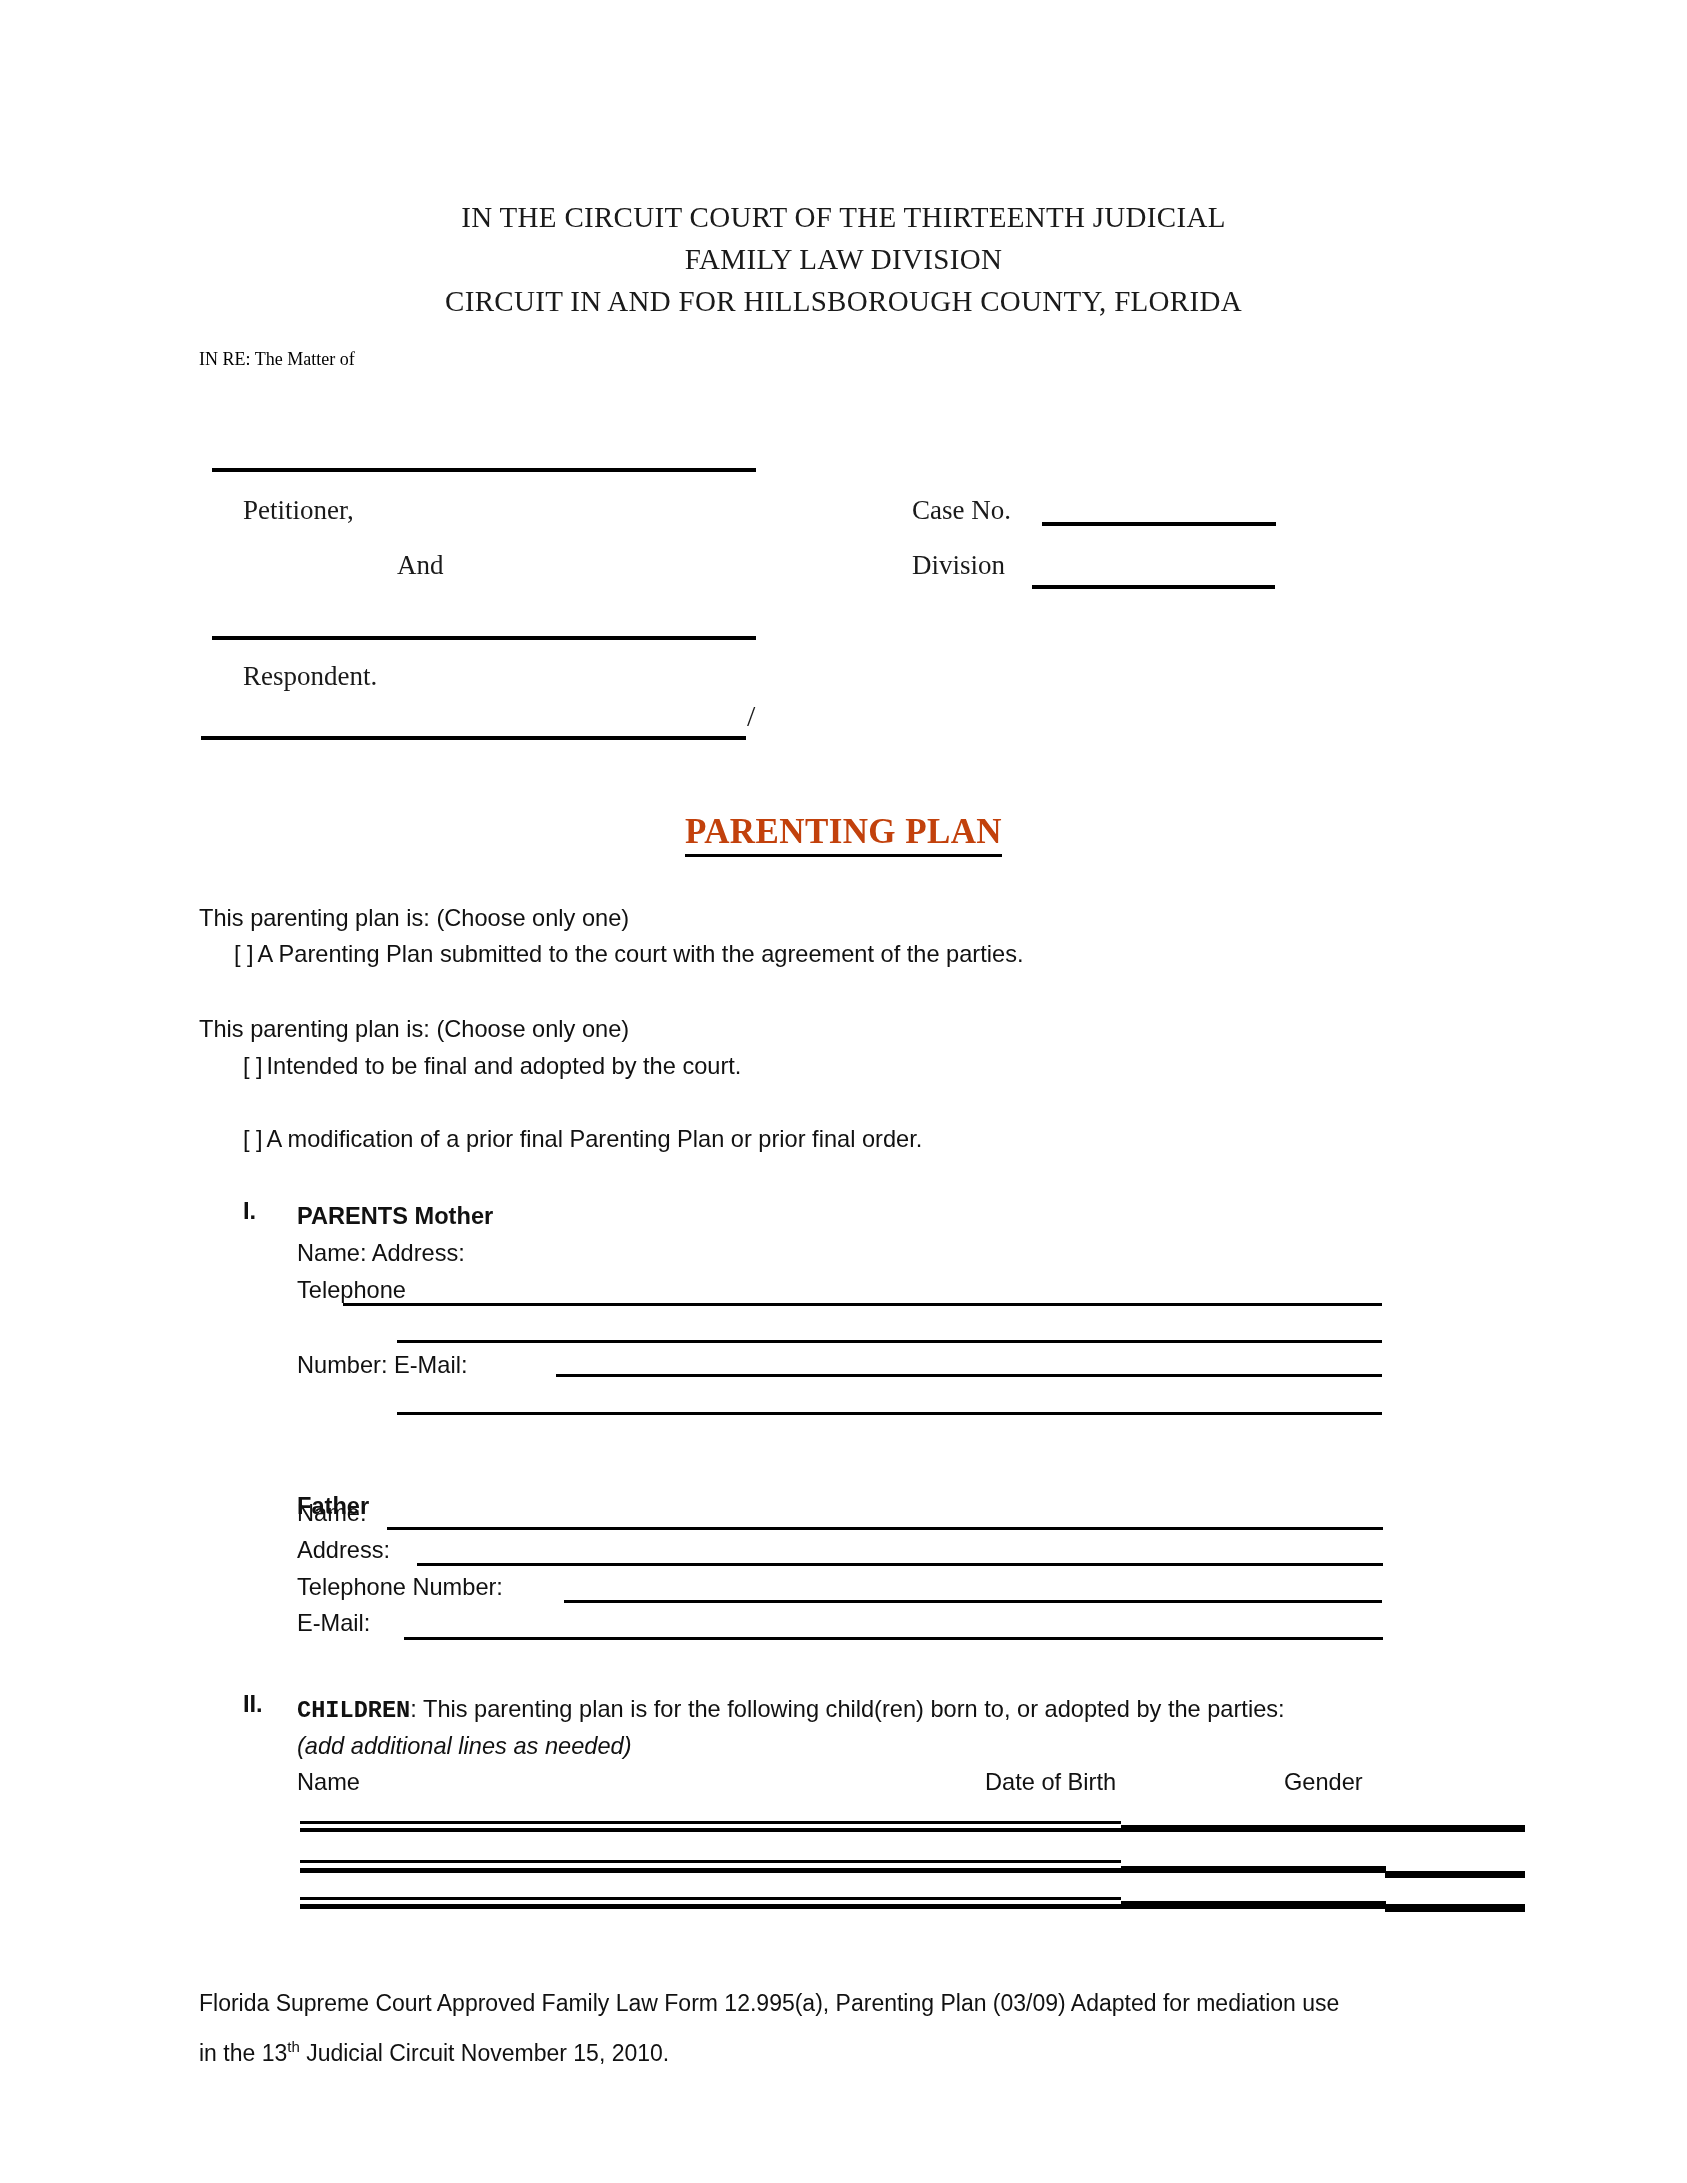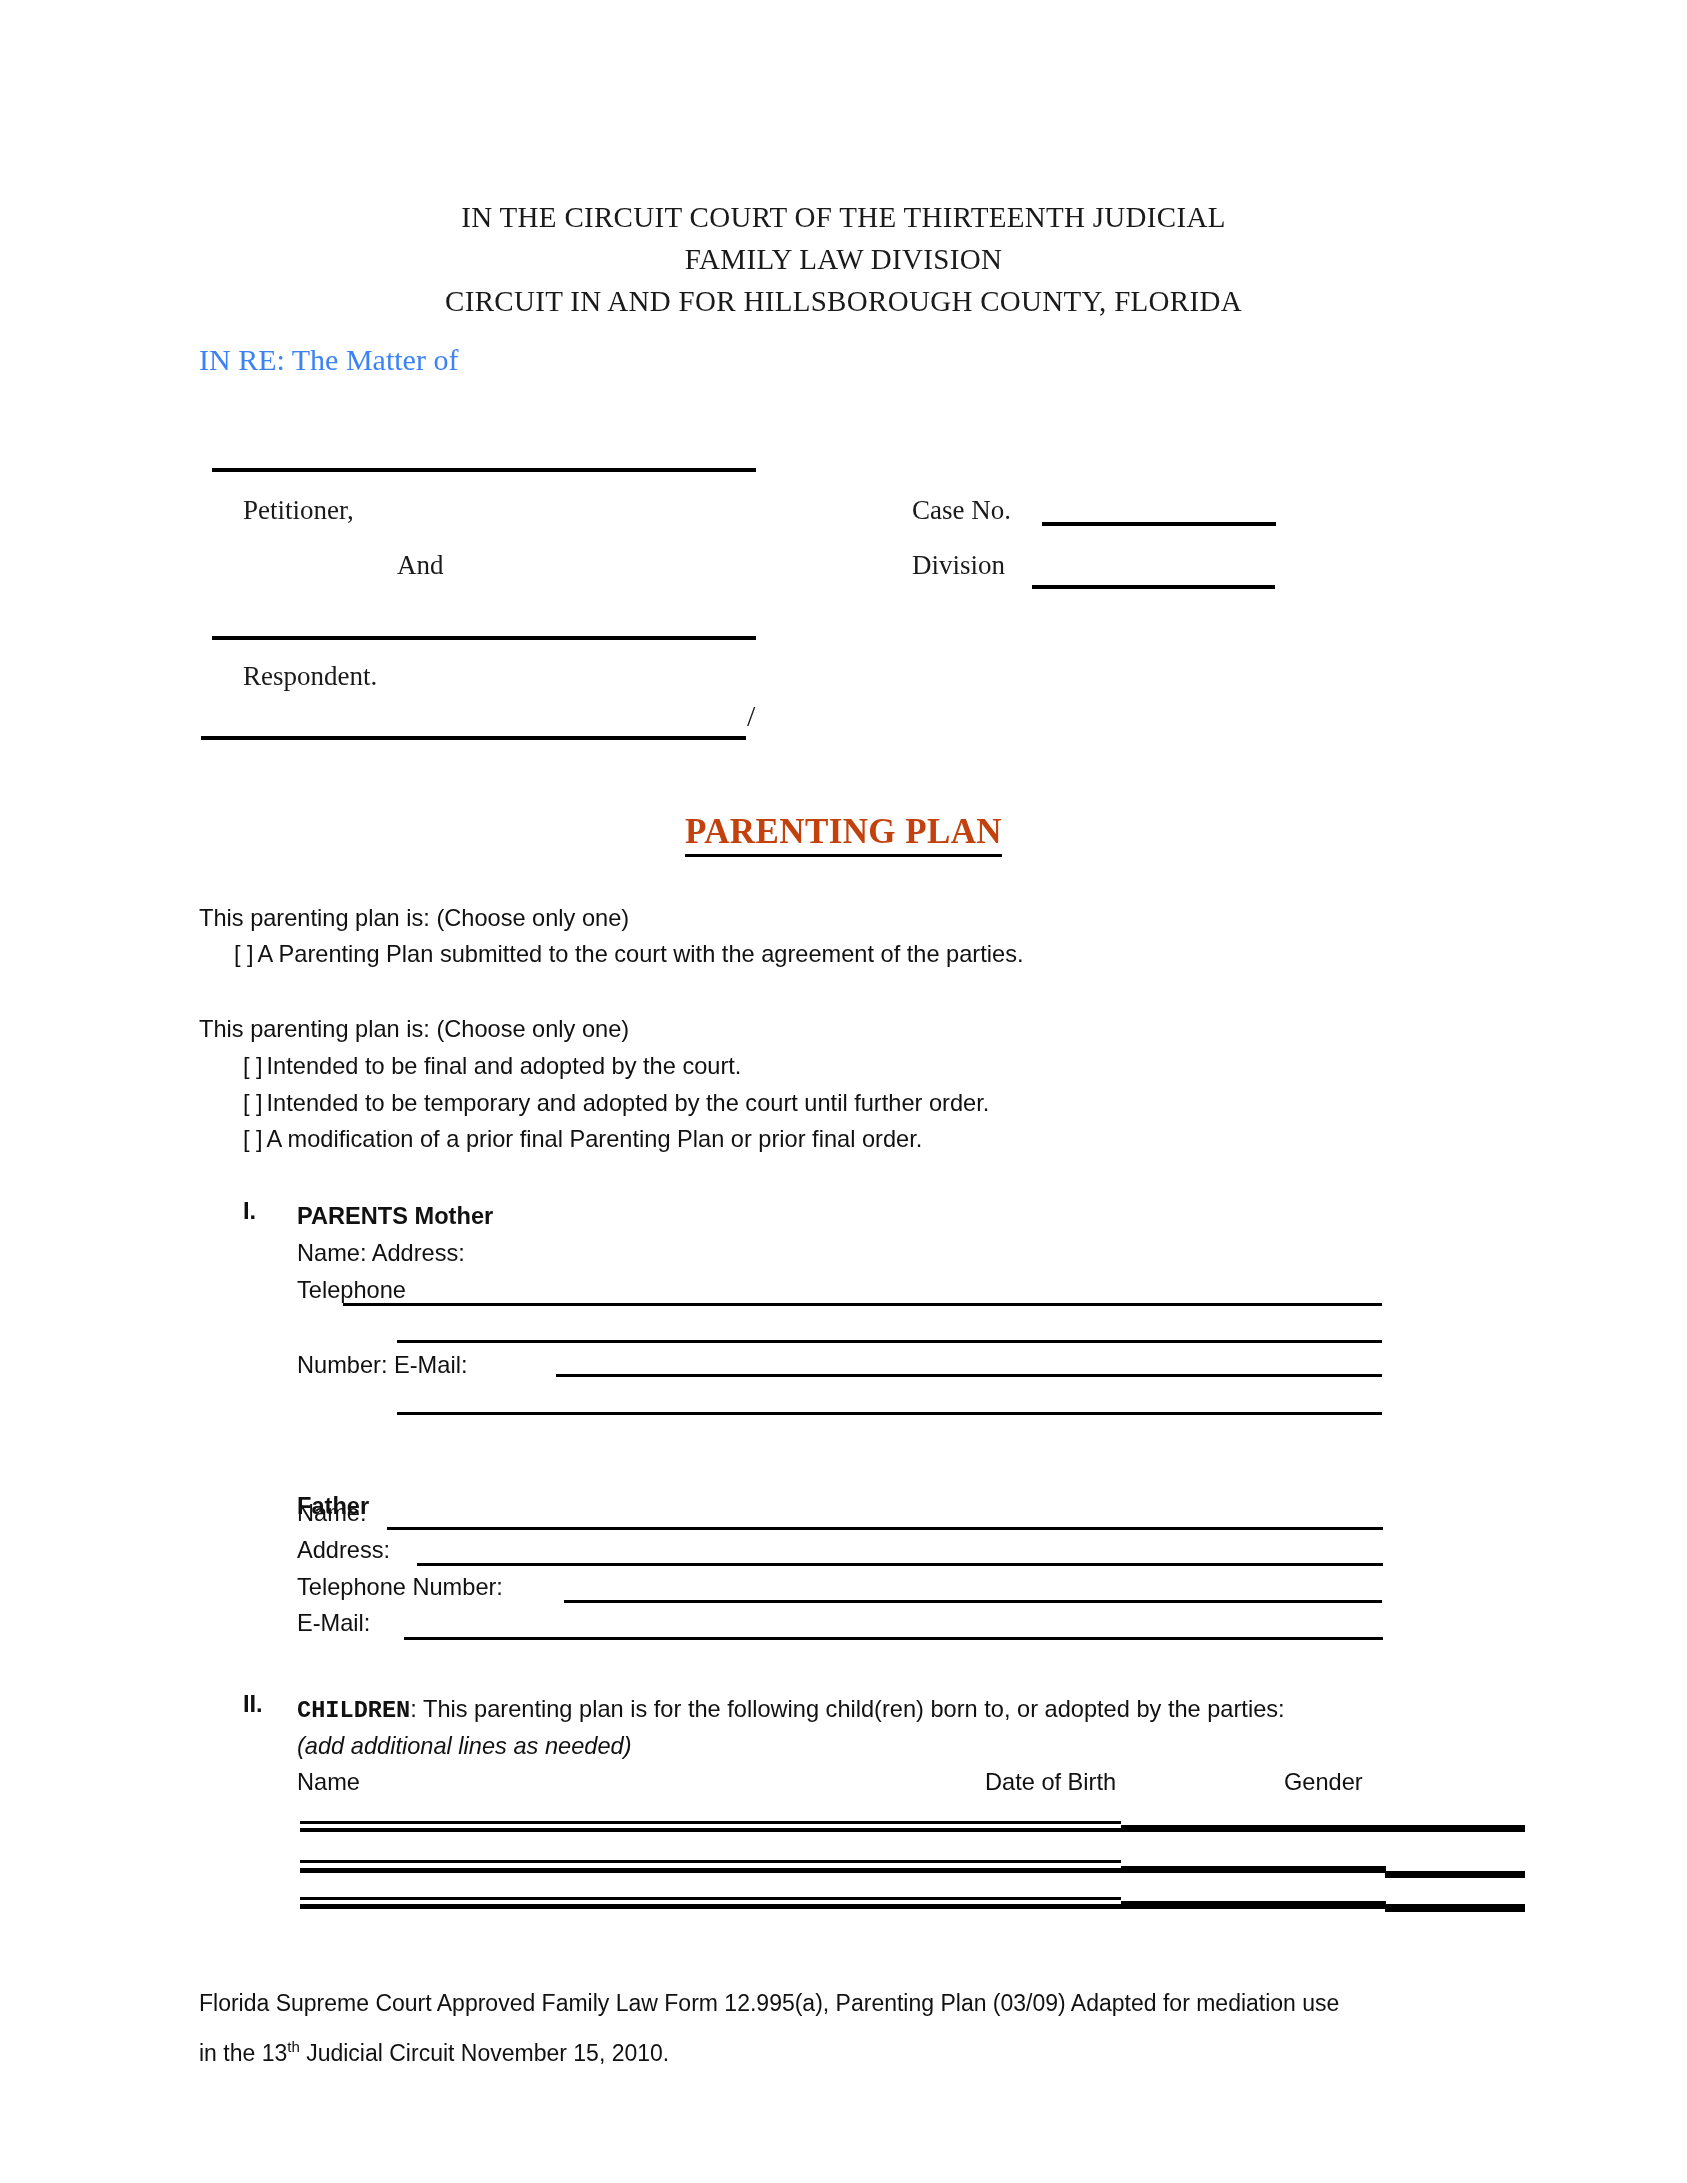--- a/index.html
+++ b/index.html
@@ -31,23 +31,23 @@
     letter-spacing: 0.3px;
     color: #1a1a1a;
   }
   .court-heading div { white-space: nowrap; }
 
   .inre {
     position: absolute;
     left: 199px;
     top: 342px;
     font-family: "Liberation Serif", serif;
-    font-size: 30px;
+    font-size: 18px;
     line-height: 35px;
-    color: #3b82f6;
+    color: #000000;
   }
 
   
   .rule {
     position: absolute;
     background: #000000;
     height: 3.5px;
   }
   .rule.thin { height: 2.6px; }
 
@@ -167,24 +167,20 @@
     <span class="body-text" style="position:static;"> A Parenting Plan submitted to the court with the agreement of the parties.</span>
   </div>
 
   <div class="body-text" style="left:199px; top:1011px;">This parenting plan is: (Choose only one)</div>
 
   <div class="blk" style="left:243px; top:1048px;">
     <span class="body-text" style="position:static;">[  ]</span>
     <span class="body-text" style="position:static;"> Intended to be final and adopted by the court.</span>
   </div>
 
-  <div class="blk" style="left:243px; top:1085px;">
-    <span class="body-text" style="position:static;">[  ]</span>
-    <span class="body-text" style="position:static;"> Intended to be temporary and adopted by the court until further order.</span>
-  </div>
 
   <div class="blk" style="left:243px; top:1121px;">
     <span class="body-text" style="position:static;">[  ]</span>
     <span class="body-text" style="position:static;"> A modification of a prior final Parenting Plan or prior final order.</span>
   </div>
 
   <div class="roman-num" style="left:243px; top:1198px;">I.</div>
   <div class="body-text bold" style="left:297px; top:1198px;">PARENTS Mother</div>
 
   <div class="body-text" style="left:297px; top:1235px;">Name: Address:</div>

